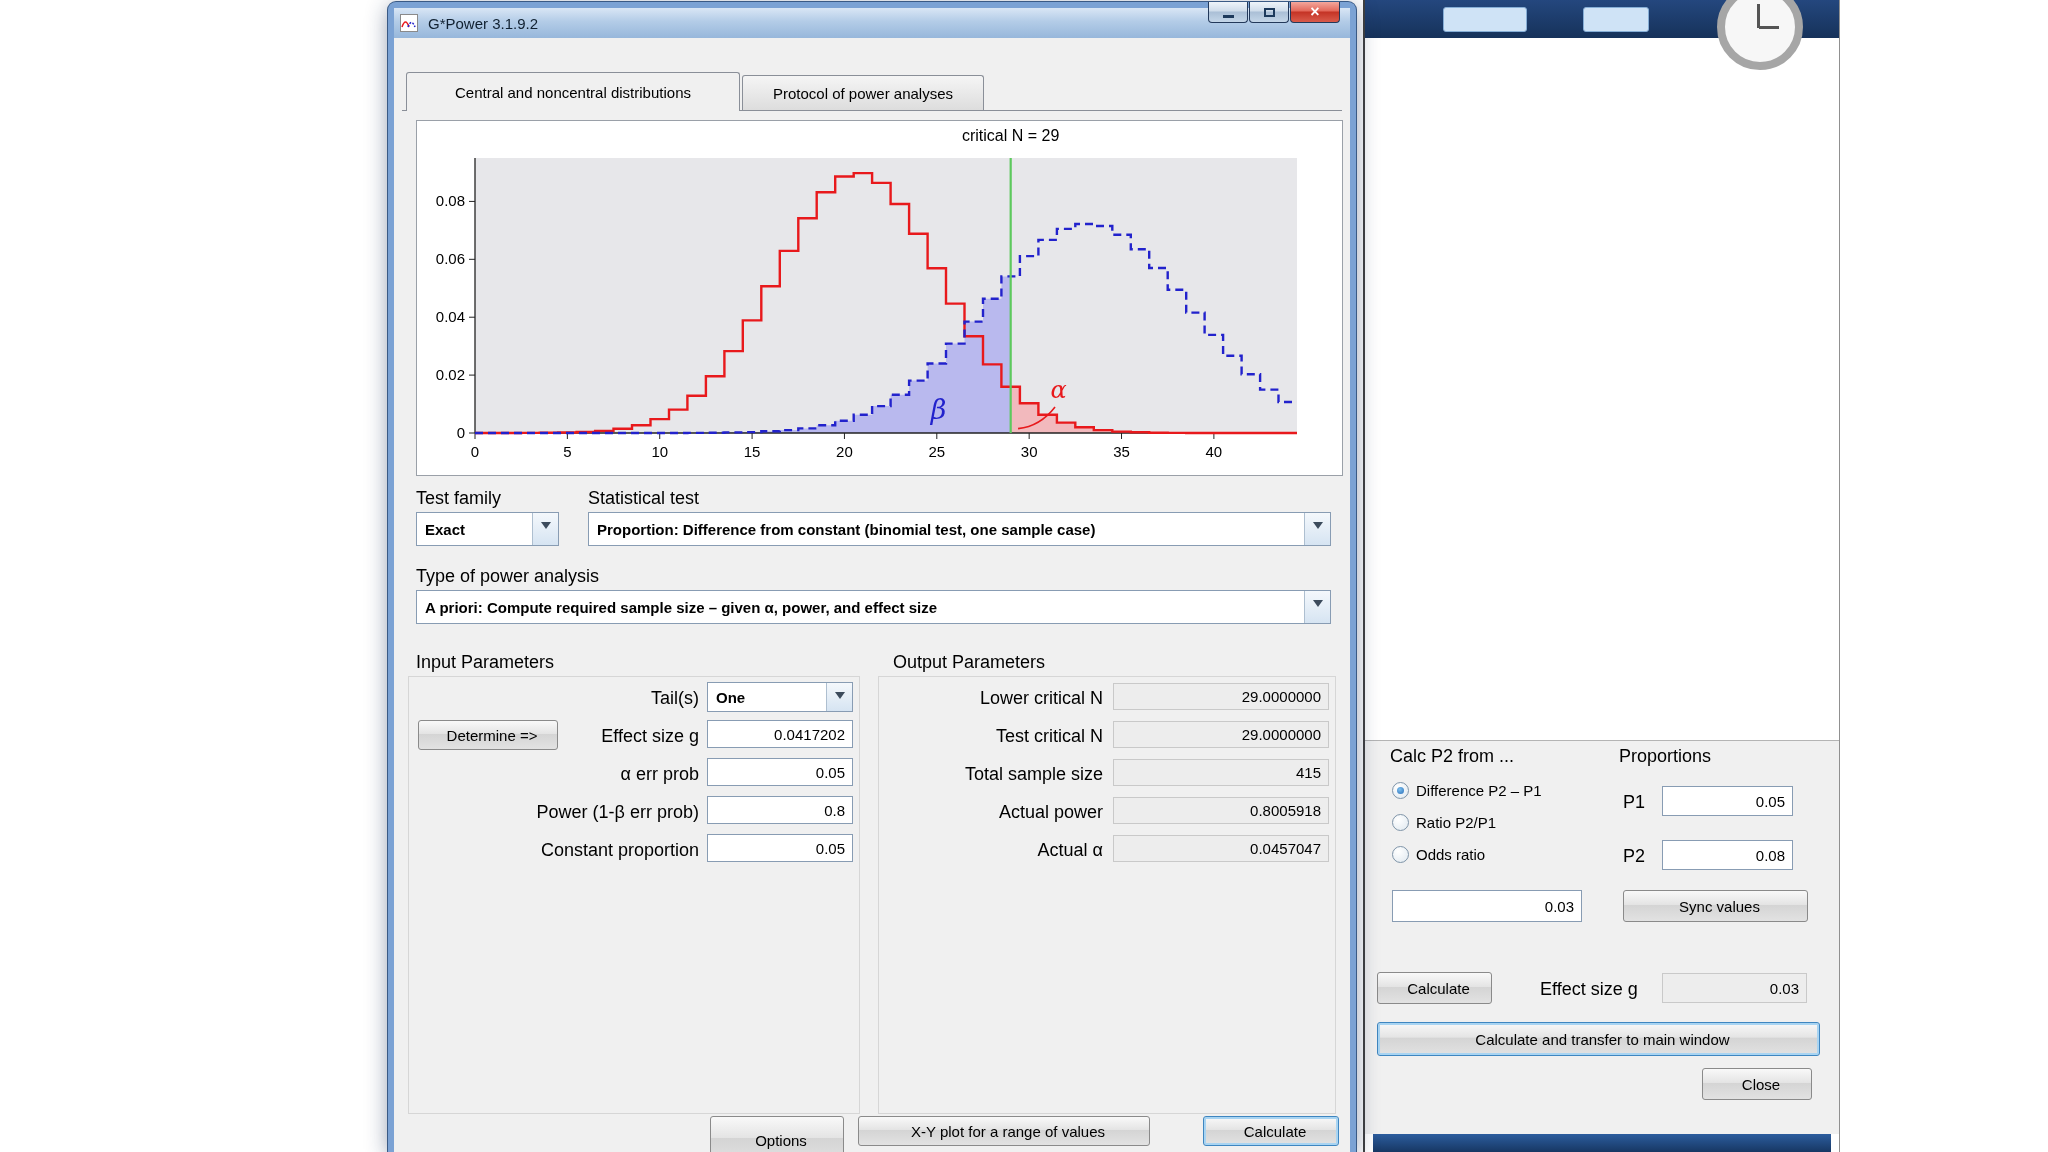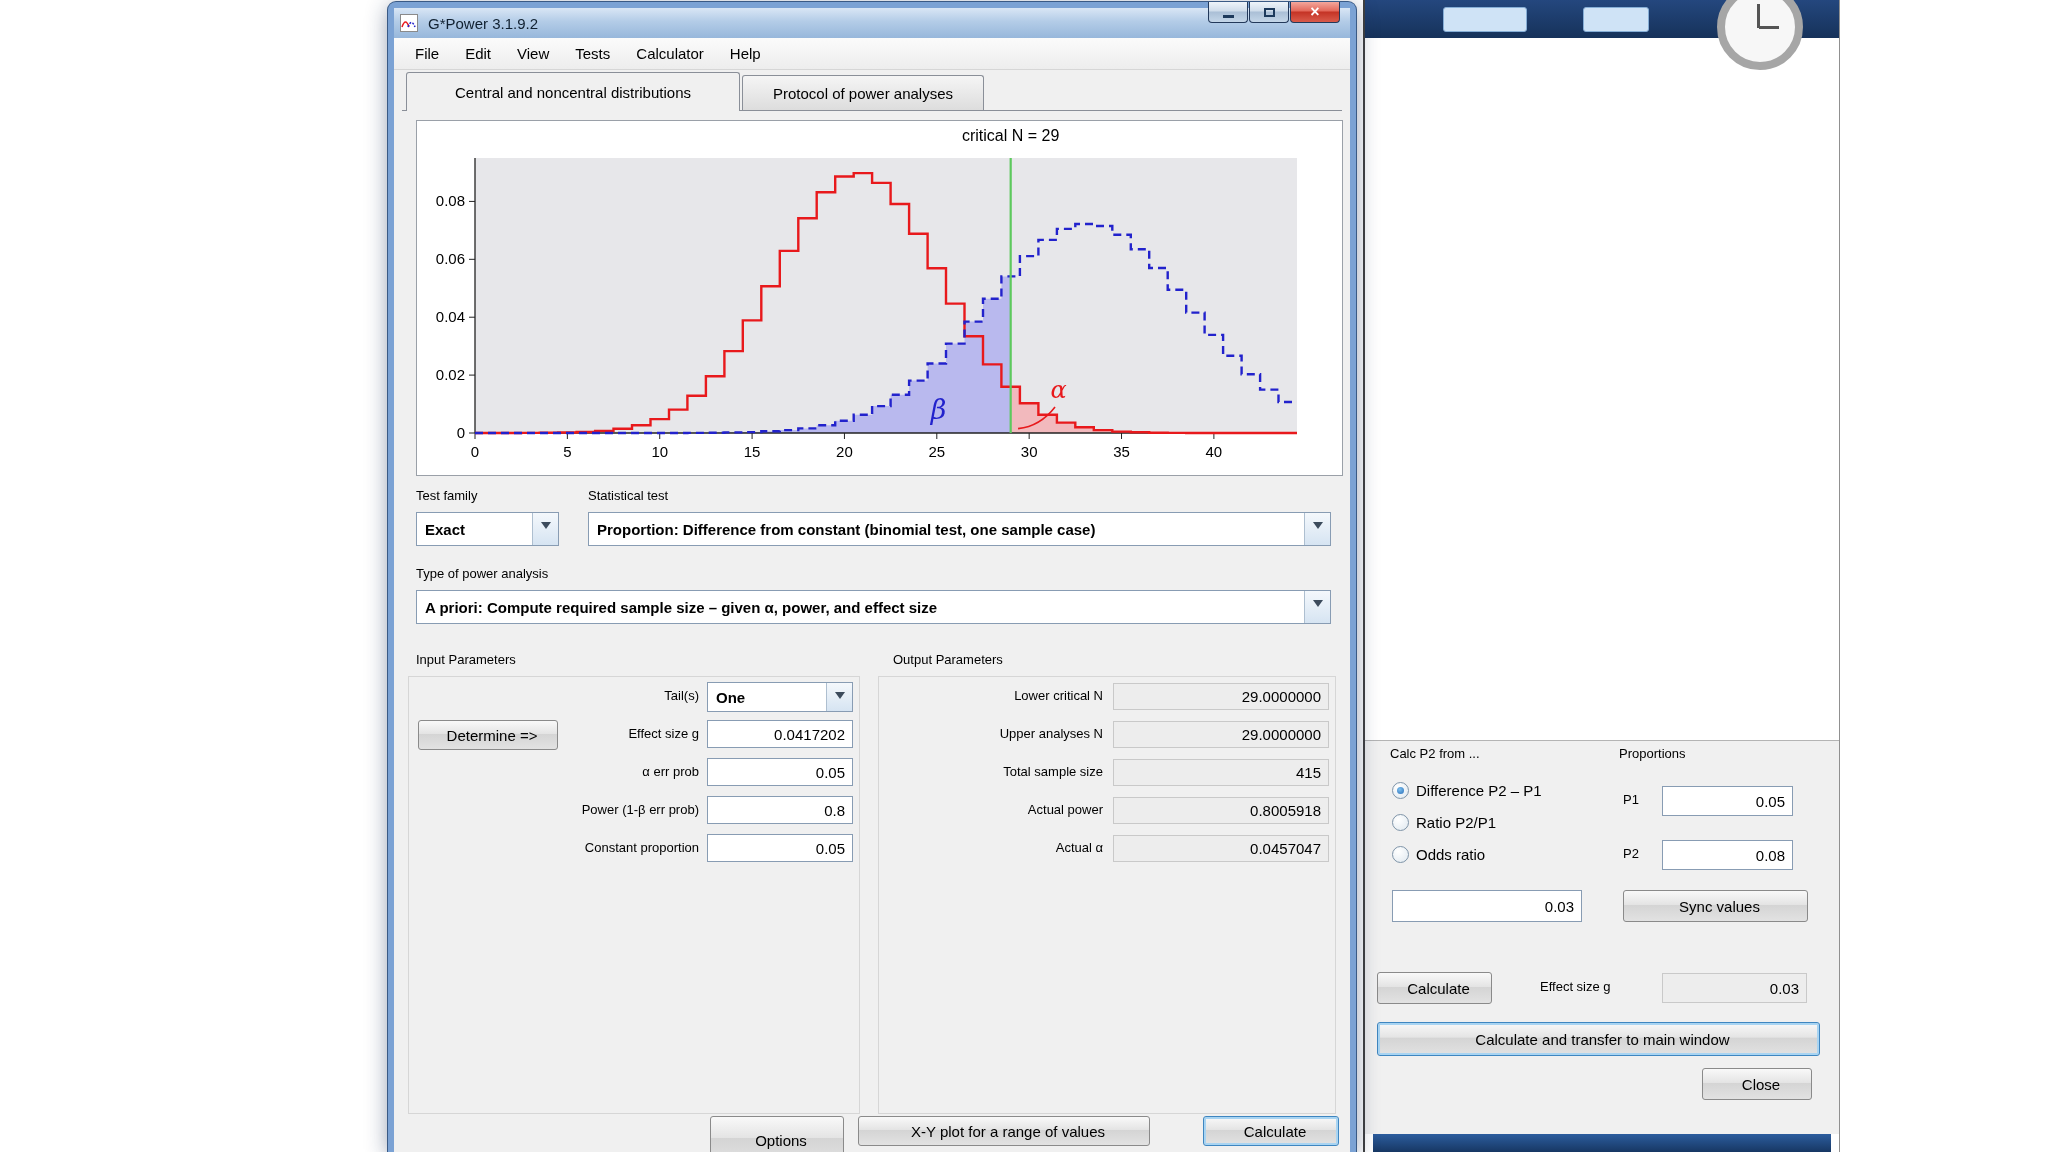--- a/index.html
+++ b/index.html
@@ -1,18 +1,18 @@
 <!DOCTYPE html>
 <html><head>
 <meta charset="utf-8">
 <style>
   * { box-sizing: border-box; margin: 0; padding: 0; }
   body { font-family: "Liberation Sans", sans-serif; background: #fff; }
   #page { position: relative; width: 2048px; height: 1152px; background: #fff; overflow: hidden; }
-  .lbl { position: absolute; font-size: 13px; color: #000; white-space: nowrap; }
+  .lbl { position: absolute; font-size: 18px; color: #000; white-space: nowrap; }
   .rlbl { text-align: right; }
 
   
   #gp-window { position: absolute; left: 388px; top: 2px; width: 968px; height: 1150px;
     border: 6px solid #7ba2d4; border-bottom: none; border-radius: 8px 8px 0 0;
     background: #f0f0f0; box-shadow: 0 0 0 1px #3a5a85, 0 4px 22px rgba(20,40,80,.45); }
   .titlebar { position: absolute; left: 0; right: 0; top: 0; height: 30px;
     display: flex; align-items: center; gap: 10px; padding: 0 6px;
     background: linear-gradient(#d9e6f5, #b3cce7 45%, #97b7db); font-size: 15px; color: #102030; }
   .wbtns { position: absolute; top: -6px; right: 10px; display: flex; gap: 1px; z-index: 6; }
@@ -151,28 +151,20 @@
           <span class="minbar"></span>
         </div>
       <div class="wb">
           <span class="maxbox"></span>
         </div>
       <div class="wb close">
           <span>×</span>
         </div>
     </div>
 
-    <div class="menubar">
-      <span class="menuitem">File</span>
-      <span class="menuitem">Edit</span>
-      <span class="menuitem">View</span>
-      <span class="menuitem">Tests</span>
-      <span class="menuitem">Calculator</span>
-      <span class="menuitem">Help</span>
-    </div>
 
     <div class="tab active">Central and noncentral distributions</div>
     <div class="tab inactive">Protocol of power analyses</div>
     <div class="tabline"></div>
 
     <div class="chart-panel">
       <svg id="dist-svg" width="925" height="354">
           <rect x="58" y="37" width="822" height="275" fill="#e7e7ea"></rect>
           <path d="M58.0 312.0 L67.2 312.0 L67.2 312.0 L85.7 312.0 L85.7 312.0 L104.2 312.0 L104.2 312.0 L122.7 312.0 L122.7 312.0 L141.1 312.0 L141.1 312.0 L159.6 312.0 L159.6 312.0 L178.1 312.0 L178.1 312.0 L196.5 312.0 L196.5 312.0 L215.0 312.0 L215.0 312.0 L233.5 312.0 L233.5 312.0 L252.0 312.0 L252.0 312.0 L270.4 312.0 L270.4 311.9 L288.9 311.9 L288.9 311.7 L307.4 311.7 L307.4 311.4 L325.8 311.4 L325.8 311.1 L344.3 311.1 L344.3 310.3 L362.8 310.3 L362.8 309.1 L381.3 309.1 L381.3 307.4 L399.7 307.4 L399.7 304.2 L418.2 304.2 L418.2 299.8 L436.7 299.8 L436.7 293.8 L455.1 293.8 L455.1 285.1 L473.6 285.1 L473.6 273.8 L492.1 273.8 L492.1 259.6 L510.6 259.6 L510.6 242.5 L529.0 242.5 L529.0 222.6 L547.5 222.6 L547.5 200.6 L566.0 200.6 L566.0 177.7 L584.4 177.7 L584.4 155.4 L593.7 155.4 L 593.685393258427 312 L 58 312 Z" fill="#b9b9ee"></path>
           <path d="M 593.685393258427 312 L593.7 265.7 L602.9 265.7 L602.9 282.2 L621.4 282.2 L621.4 293.8 L639.9 293.8 L639.9 301.6 L658.3 301.6 L658.3 306.2 L676.8 306.2 L676.8 309.1 L695.3 309.1 L695.3 310.6 L713.8 310.6 L713.8 311.3 L732.2 311.3 L732.2 311.7 L750.7 311.7 L750.7 311.9 L769.2 311.9 L769.2 312.0 L787.6 312.0 L787.6 312.0 L806.1 312.0 L806.1 312.0 L824.6 312.0 L824.6 312.0 L843.1 312.0 L843.1 312.0 L861.5 312.0 L861.5 312.0 L880.0 312.0 L 880 312 Z" fill="#f2b9bd"></path>
@@ -253,21 +245,21 @@
 
     <div class="lbl rlbl" style="left:80px;top:794px;width:225px;">Power (1-β err prob)</div>
     <div class="tfield" style="left:313px;top:788px;width:146px;height:28px;">0.8</div>
 
     <div class="lbl rlbl" style="left:80px;top:832px;width:225px;">Constant proportion</div>
     <div class="tfield" style="left:313px;top:826px;width:146px;height:28px;">0.05</div>
 
     <div class="lbl rlbl" style="left:500px;top:680px;width:209px;">Lower critical N</div>
     <div class="ofield" style="left:719px;top:675px;width:216px;height:27px;">29.0000000</div>
 
-    <div class="lbl rlbl" style="left:500px;top:718px;width:209px;">Upper analyses N</div>
+    <div class="lbl rlbl" style="left:500px;top:718px;width:209px;">Test critical N</div>
     <div class="ofield" style="left:719px;top:713px;width:216px;height:27px;">29.0000000</div>
 
     <div class="lbl rlbl" style="left:500px;top:756px;width:209px;">Total sample size</div>
     <div class="ofield" style="left:719px;top:751px;width:216px;height:27px;">415</div>
 
     <div class="lbl rlbl" style="left:500px;top:794px;width:209px;">Actual power</div>
     <div class="ofield" style="left:719px;top:789px;width:216px;height:27px;">0.8005918</div>
 
     <div class="lbl rlbl" style="left:500px;top:832px;width:209px;">Actual α</div>
     <div class="ofield" style="left:719px;top:827px;width:216px;height:27px;">0.0457047</div>

